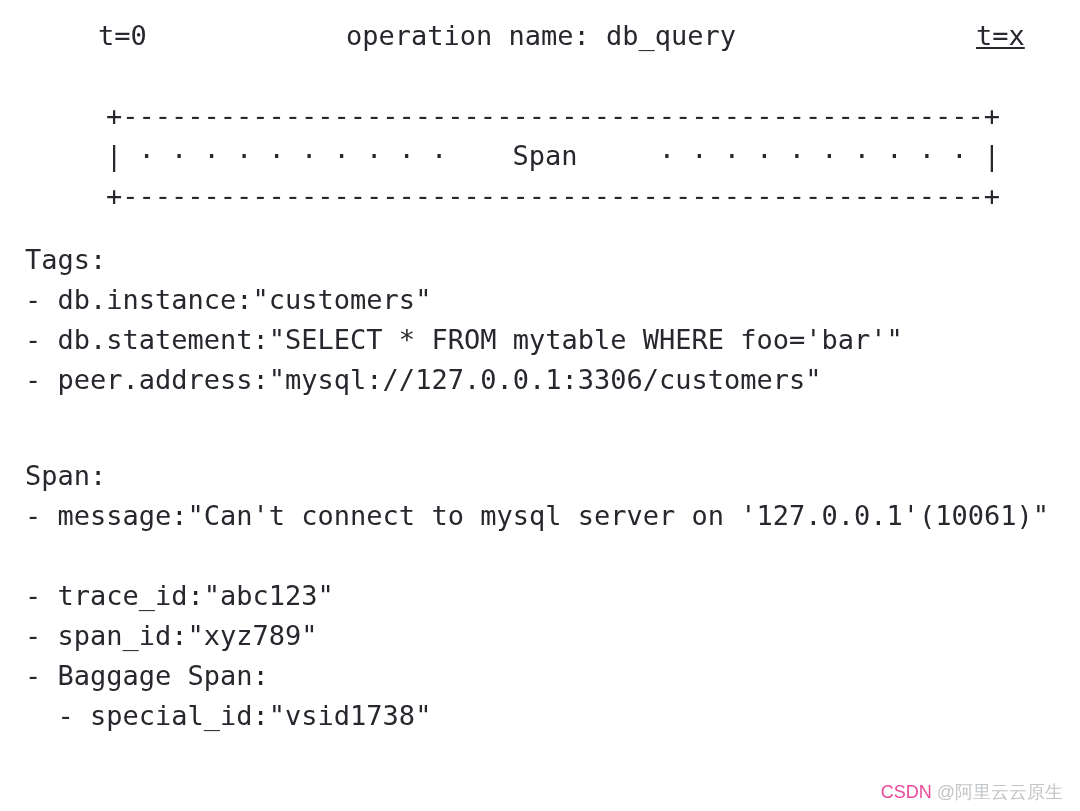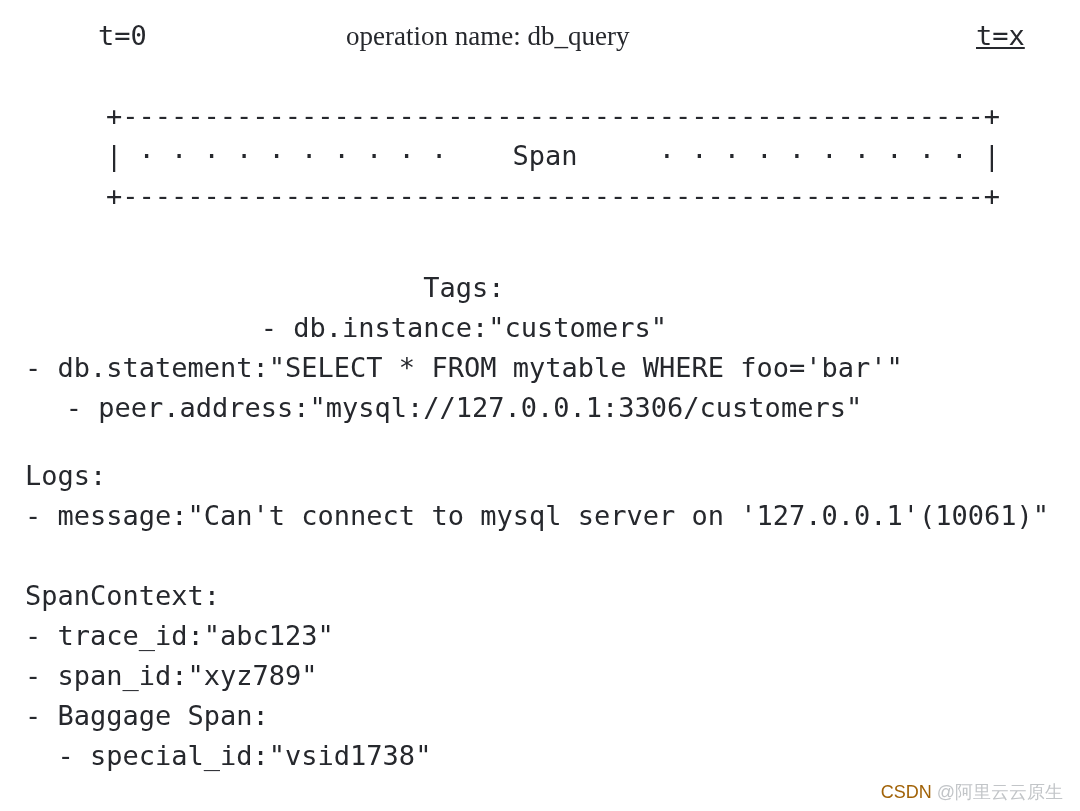--- a/index.html
+++ b/index.html
@@ -32,55 +32,54 @@
   }
   .timeline-row .t-start {
     position: absolute;
     left: 90px;
     white-space: pre;
   }
   .timeline-row .op-name {
     position: absolute;
     left: 338px;
     white-space: pre;
-    font-family: Liberation Serif, serif;
   }
   .timeline-row .t-end {
     position: absolute;
     left: 968px;
     white-space: pre;
     text-decoration: underline;
   }
   
   .span-box {
     position: absolute;
     top: 96px;
     left: 106px;
   }
   
   .section {
     position: absolute;
     left: 25px;
   }
-  .section-tags { top: 268px; text-align: center; }
+  .section-tags { top: 240px; }
   .section-logs { top: 456px; }
   .section-spancontext { top: 576px; }
   
   .watermark {
     position: absolute;
     right: 17px;
     top: 781px;
     font-family: "Liberation Sans", sans-serif;
     font-size: 18px;
     line-height: 22px;
     color: #c2c5c8;
     text-shadow: 0 1px 0 #ffffff;
     white-space: pre;
   }
-  .watermark .brand { color: #a16207; }
+  .watermark .brand { color: #ec4899; }
 </style>
 </head>
 <body>
 
 <div class="screen">
 
   <div class="timeline-row">
     <span class="t-start">t=0</span>
     <span class="op-name">operation name: db_query</span>
     <span class="t-end">t=x</span>
@@ -93,26 +92,25 @@
   </div>
 
   <div class="section section-tags">
     <div class="mono-line">Tags:</div>
     <div class="mono-line">- db.instance:"customers"</div>
     <div class="mono-line">- db.statement:"SELECT * FROM mytable WHERE foo='bar'"</div>
     <div class="mono-line">- peer.address:"mysql://127.0.0.1:3306/customers"</div>
   </div>
 
   <div class="section section-logs">
-    <div class="mono-line">Logs:</div>
+    <div class="mono-line">Span:</div>
     <div class="mono-line">- message:"Can't connect to mysql server on '127.0.0.1'(10061)"</div>
   </div>
 
   <div class="section section-spancontext">
-    <div class="mono-line">SpanContext:</div>
     <div class="mono-line">- trace_id:"abc123"</div>
     <div class="mono-line">- span_id:"xyz789"</div>
     <div class="mono-line">- Baggage Span:</div>
     <div class="mono-line">  - special_id:"vsid1738"</div>
   </div>
 
   <div class="watermark"><span class="brand">CSDN </span><span>@阿里云云原生</span></div>
 
 </div>
 

